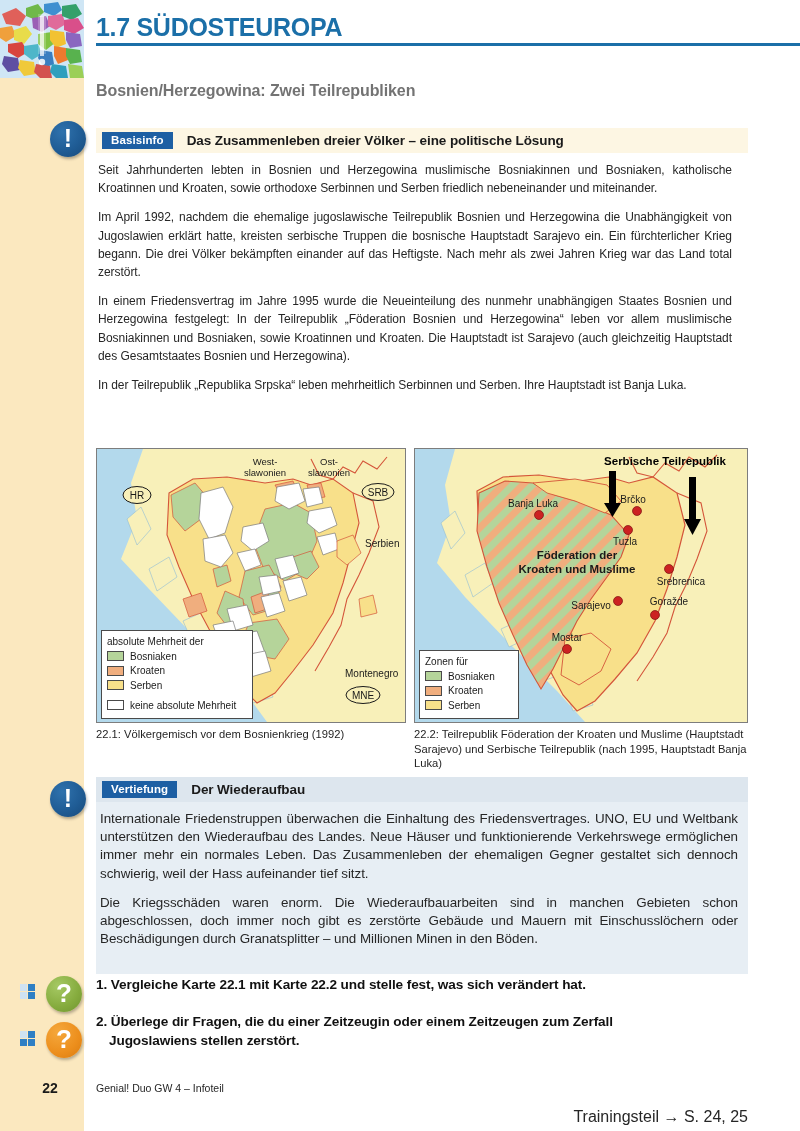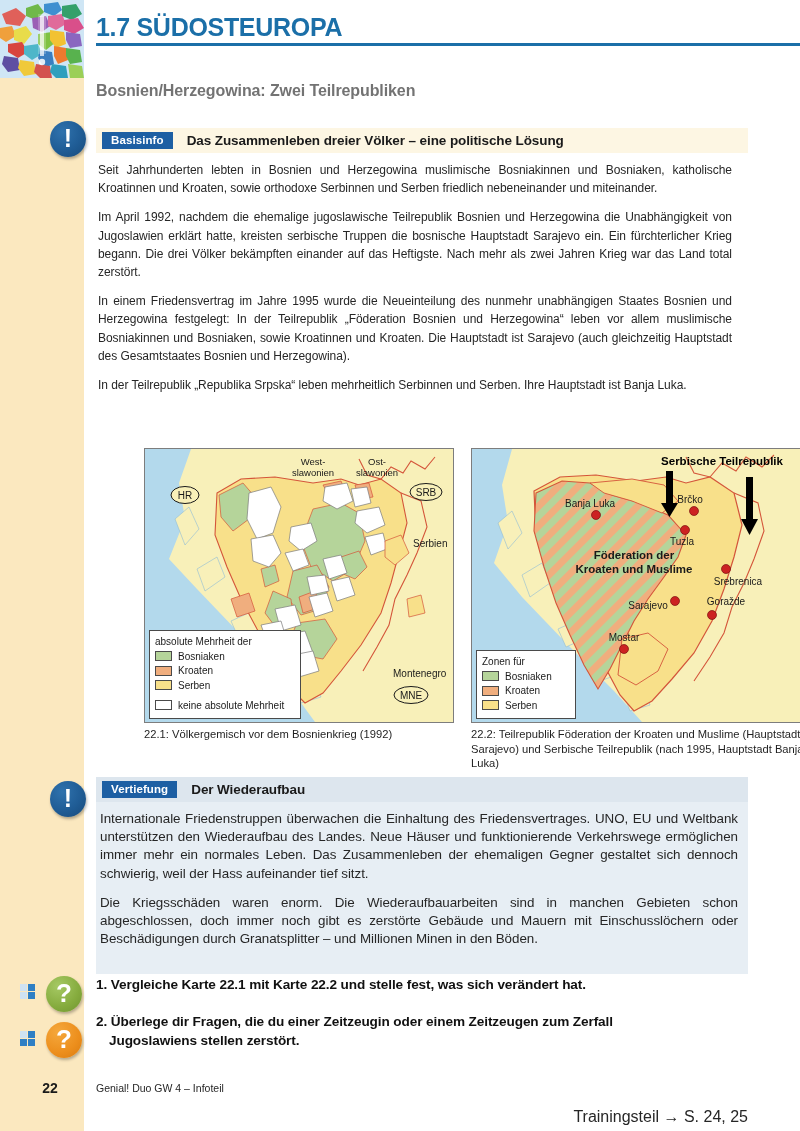--- a/index.html
+++ b/index.html
@@ -89,21 +89,21 @@
     display: flex; align-items: center; justify-content: center;
     box-shadow: 1px 2px 3px rgba(0,0,0,0.3);
   }
   .marker-icon .bang {
     color: #ffffff; font-size: 25px; font-weight: bold; line-height: 1;
     font-family: "Liberation Sans", sans-serif; margin-top: -2px;
   }
 
   
   .figures { position: absolute; left: 96px; top: 448px; width: 652px; }
-  .fig-row { display: flex; gap: 17px; margin-left: 48px; }
+  .fig-row { display: flex; gap: 8px; }
   .fig { }
   .fig-left { width: 310px; }
   .fig-right { width: 334px; }
   .map-frame {
     border: 1px solid #7d7d7d; background: #f7efb8; position: relative;
     overflow: hidden;
   }
   .map-left { width: 310px; height: 275px; }
   .map-right { width: 334px; height: 275px; }
   .map-frame svg { display: block; }

